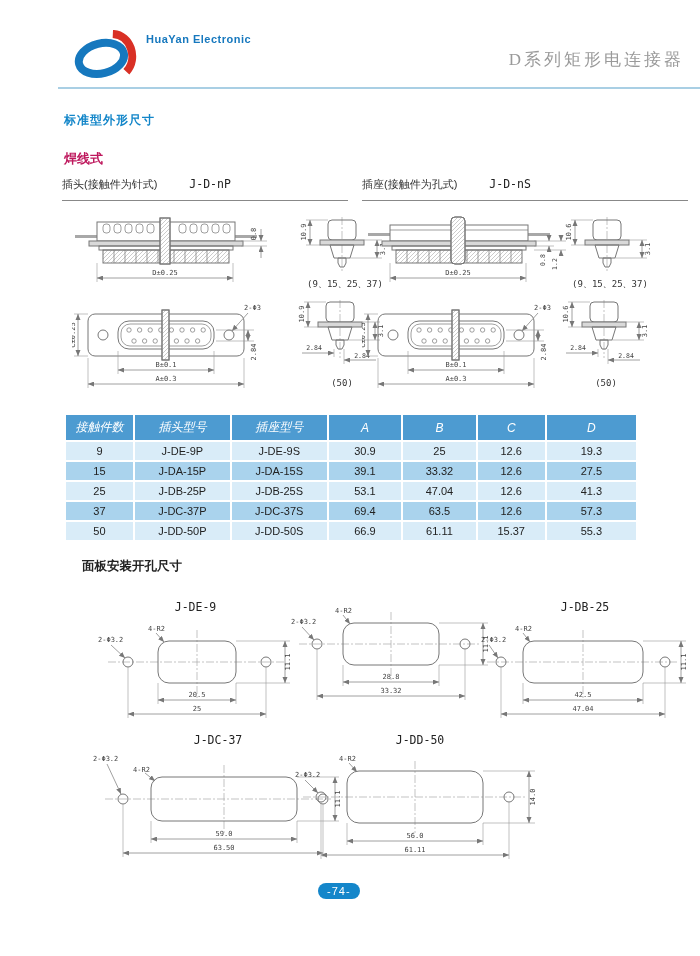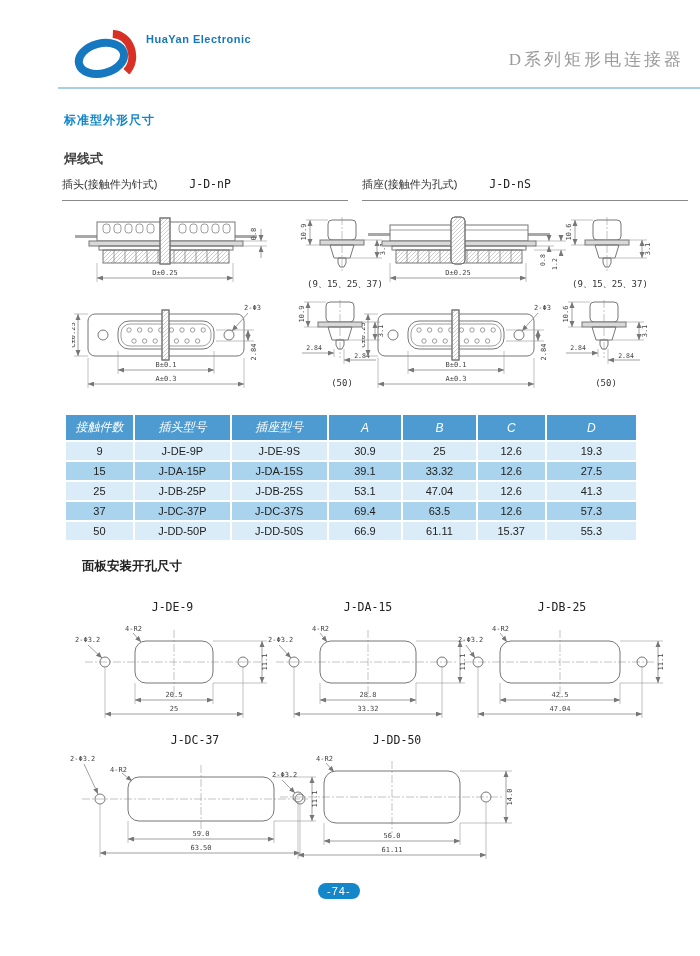--- a/index.html
+++ b/index.html
@@ -16,21 +16,21 @@
   .logo-text { position:absolute; left:146px; top:33px; }
   .logo-cn { font-size:25px; font-weight:bold; color:#1678be; letter-spacing:3px; line-height:1.1; }
   .logo-en { font-size:11px; font-weight:bold; color:#1678be; letter-spacing:0.5px; }
   .doc-title {
     position:absolute; right:16px; top:48px;
     font-family:"Liberation Serif", serif; font-size:17px; letter-spacing:3px; color:#9a9a9a;
   }
 
   
   .main-title { position:absolute; left:64px; top:112px; font-size:12px; font-weight:bold; color:#1386c9; letter-spacing:1px; }
-  .solder-title { position:absolute; left:64px; top:150px; font-size:13px; font-weight:bold; color:#404040; }
+  .solder-title { position:absolute; left:64px; top:150px; font-size:13px; font-weight:bold; color:#be185d; }
   .panel-title-sec { position:absolute; left:82px; top:558px; font-size:12.5px; font-weight:bold; color:#222; }
 
   
   .draw-label { position:absolute; top:177px; font-size:11px; color:#333; padding-bottom:8px; border-bottom:1px solid #888; }
   .draw-label .model { font-family:"DejaVu Sans Mono", monospace; font-size:11.5px; margin-left:32px; color:#222; }
   .draw-label.left { left:62px; width:286px; }
   .draw-label.right { left:362px; width:326px; }
 
   
   svg .ln   { stroke:#777; fill:none; stroke-width:1; }
@@ -52,21 +52,21 @@
     border-collapse:separate; border-spacing:2px; table-layout:fixed;
   }
   table.spec th {
     background:#4d9bd1; color:#fff; font-weight:normal; font-size:12px; height:25px; text-align:center;font-style:italic;
   }
   table.spec td { text-align:center; font-size:11px; height:18px; color:#222; }
   table.spec tbody tr:nth-child(odd) td  { background:#d9ecf8; }
   table.spec tbody tr:nth-child(even) td { background:#aad3ed; }
 
   
-  .panel { position:absolute; }
+  .panel { position:absolute;margin-left:23px; }
   .panel .panel-model {
     text-align:center; font-family:"DejaVu Sans Mono", monospace;
     font-size:11.5px; color:#222; margin-bottom:4px;
   }
 
   
   .page-badge {
     position:absolute; left:318px; top:883px;
     background:#1486ca; color:#fff; font-size:11px;
     padding:2px 9px; border-radius:9px; letter-spacing:1px;
@@ -458,21 +458,20 @@
     <line class="dim" x1="60" y1="82" x2="138" y2="82" marker-start="url(#as)" marker-end="url(#ae)"></line>
     <text class="dt" x="99" y="79" text-anchor="middle">20.5</text>
     <line class="ext" x1="30" y1="49" x2="30" y2="100"></line>
     <line class="ext" x1="168" y1="49" x2="168" y2="100"></line>
     <line class="dim" x1="30" y1="96" x2="168" y2="96" marker-start="url(#as)" marker-end="url(#ae)"></line>
     <text class="dt" x="99" y="93" text-anchor="middle">25</text>
   </svg>
 </div>
 
 <div class="panel" style="left:268px;top:600px;width:200px">
-  <div class="panel-model">J-DA-15</div>
   <svg width="200" height="105" viewBox="0 0 200 105">
     <line class="cl" x1="8" y1="44" x2="190" y2="44"></line>
     <line class="cl" x1="100" y1="12" x2="100" y2="80"></line>
     <rect class="ln" x="52" y="23" width="96" height="42" rx="11"></rect>
     <circle class="ln" cx="26" cy="44" r="5"></circle>
     <circle class="ln" cx="174" cy="44" r="5"></circle>
     <text class="dt" x="44" y="13" text-anchor="start">4-R2</text>
     <line class="dim" x1="52" y1="15" x2="59" y2="24" marker-end="url(#ae)"></line>
     <text class="dt" x="0" y="24" text-anchor="start">2-Φ3.2</text>
     <line class="dim" x1="11" y1="27" x2="23" y2="40" marker-end="url(#ae)"></line>

